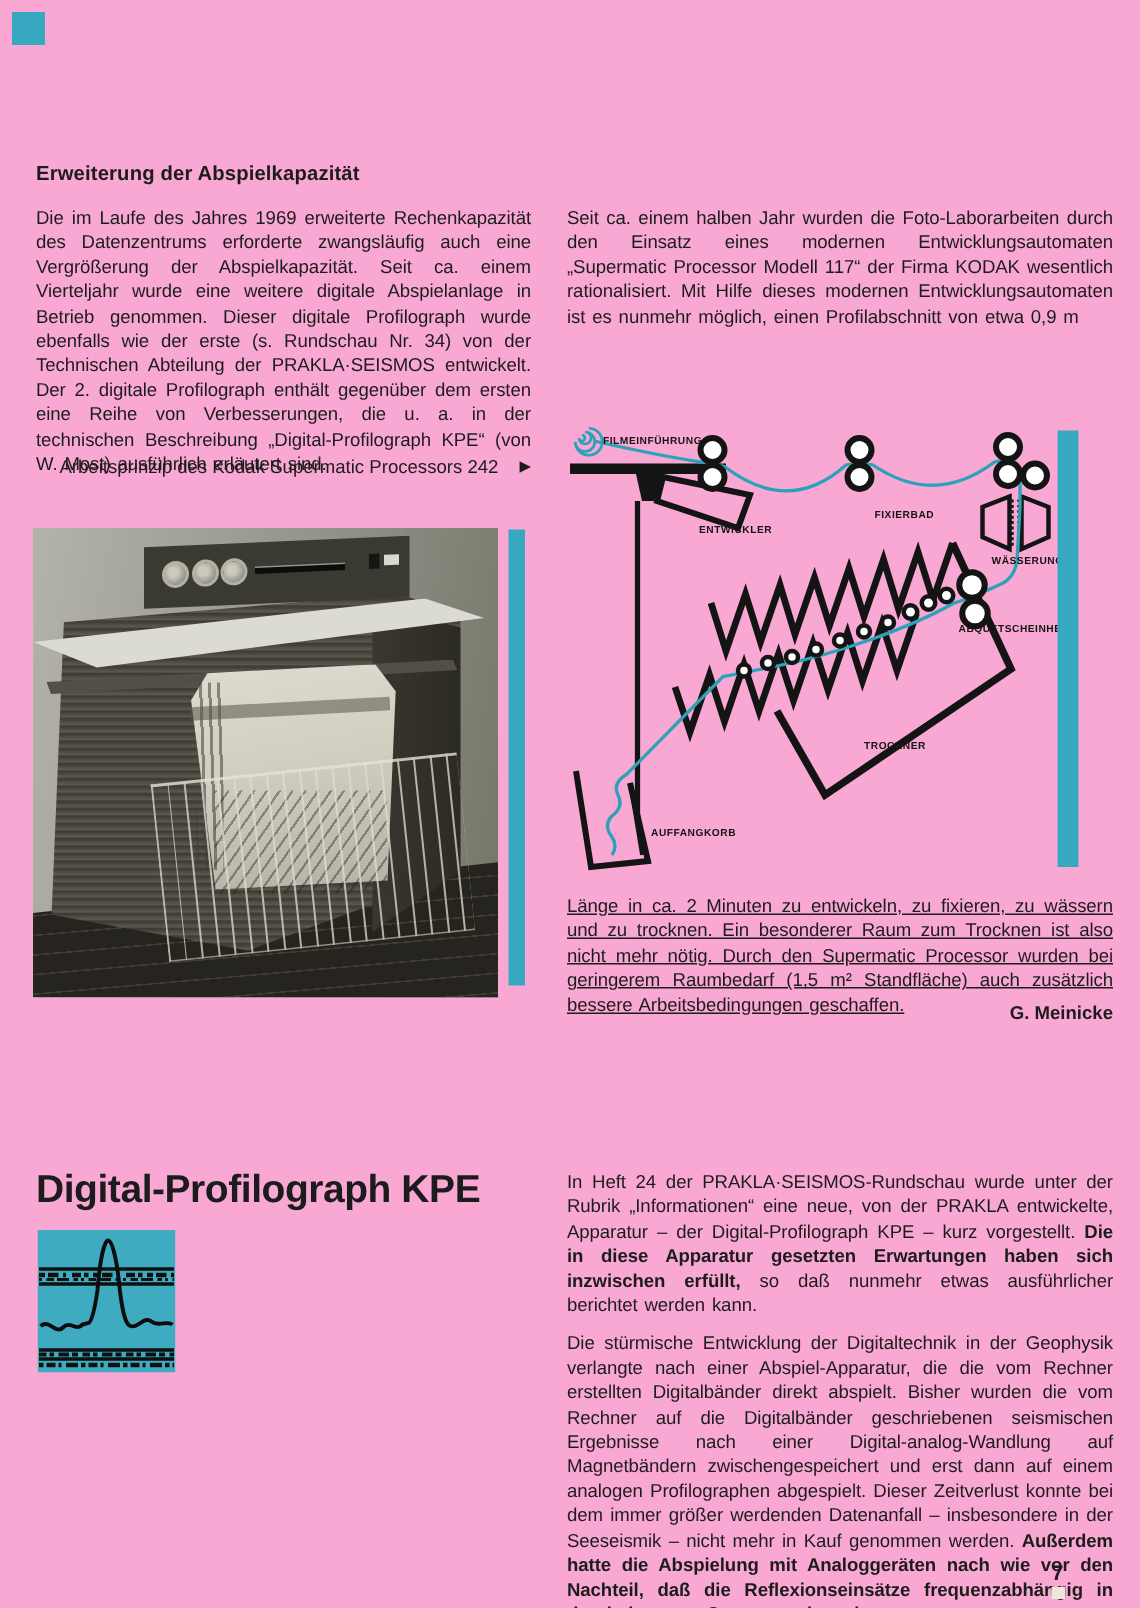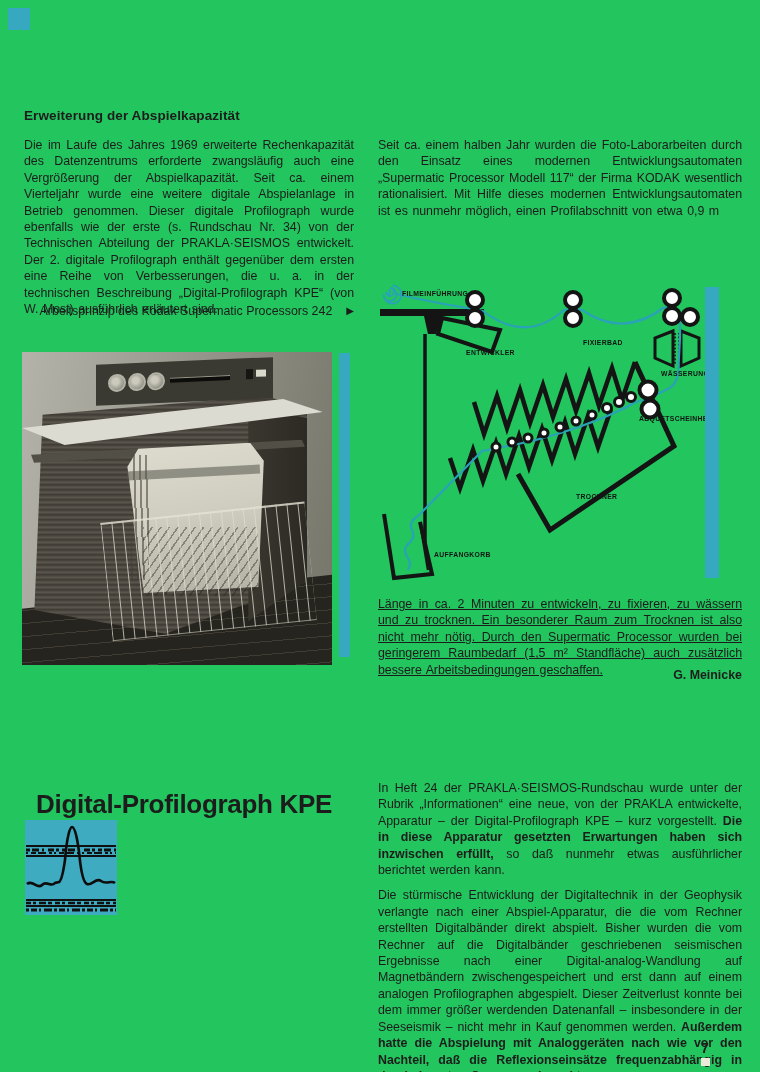--- a/index.html
+++ b/index.html
@@ -1,33 +1,33 @@
 <!DOCTYPE html>
 <html><head>
 <meta charset="utf-8">
 <style>
   html,body{margin:0;padding:0;background:#e8e8e8;}
   .page{
     position:relative;width:760px;height:1072px;margin:0 auto;
-    background:#22c55e;overflow:hidden;
+    background:#f9a8d4;overflow:hidden;
     font-family:"Liberation Sans","DejaVu Sans",sans-serif;
     color:#1c1c1c;
   }
   .abs{position:absolute;}
   .teal{background:#36a8bf;}
   h2.sec{font-size:13.5px;font-weight:bold;margin:0;letter-spacing:.1px;}
   .body-text{
     font-size:12.4px;line-height:16.4px;text-align:justify;
     word-spacing:1.2px;letter-spacing:-0.05px;margin:0;
   }
   .bold-run{font-weight:bold;}
   .caption{font-size:12.4px;text-align:right;letter-spacing:0;}
   .caption .arr{font-size:10px;margin-left:14px;position:relative;top:-1px;}
   .signature{font-size:12.4px;font-weight:bold;text-align:right;padding-right:36px;margin-top:5px;}
-  .big-heading{font-size:26px;font-weight:bold;letter-spacing:-0.3px;margin:12px;}
+  .big-heading{font-size:26px;font-weight:bold;letter-spacing:-0.3px;margin:0;}
   .folio{font-size:14px;font-weight:bold;}
   .diagram-label{font-family:"Liberation Sans","DejaVu Sans",sans-serif;font-size:6.8px;font-weight:bold;fill:#141414;letter-spacing:.35px;}
   
   .photo{width:310px;height:313px;overflow:hidden;
     background:linear-gradient(100deg,#b4b3a9 0%,#9b9a90 42%,#757469 100%);}
   .photo *{position:absolute;}
   .ph-floor{bottom:0;left:0;width:100%;height:30%;
     background:#26241e;
     clip-path:polygon(0 40%,100% 4%,100% 100%,0 100%);}
   .ph-floor-lines{bottom:0;left:0;width:100%;height:30%;

